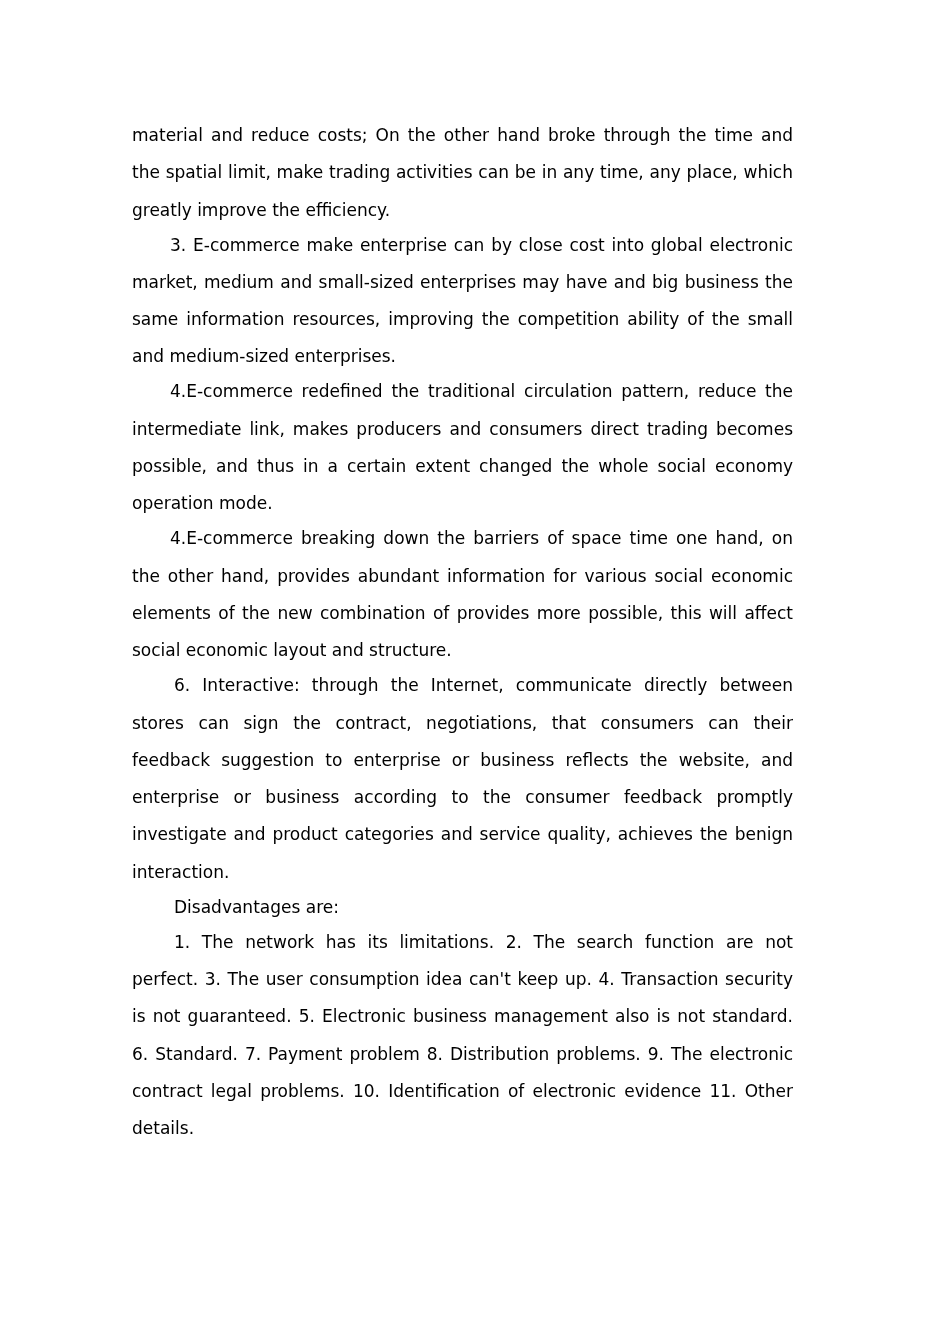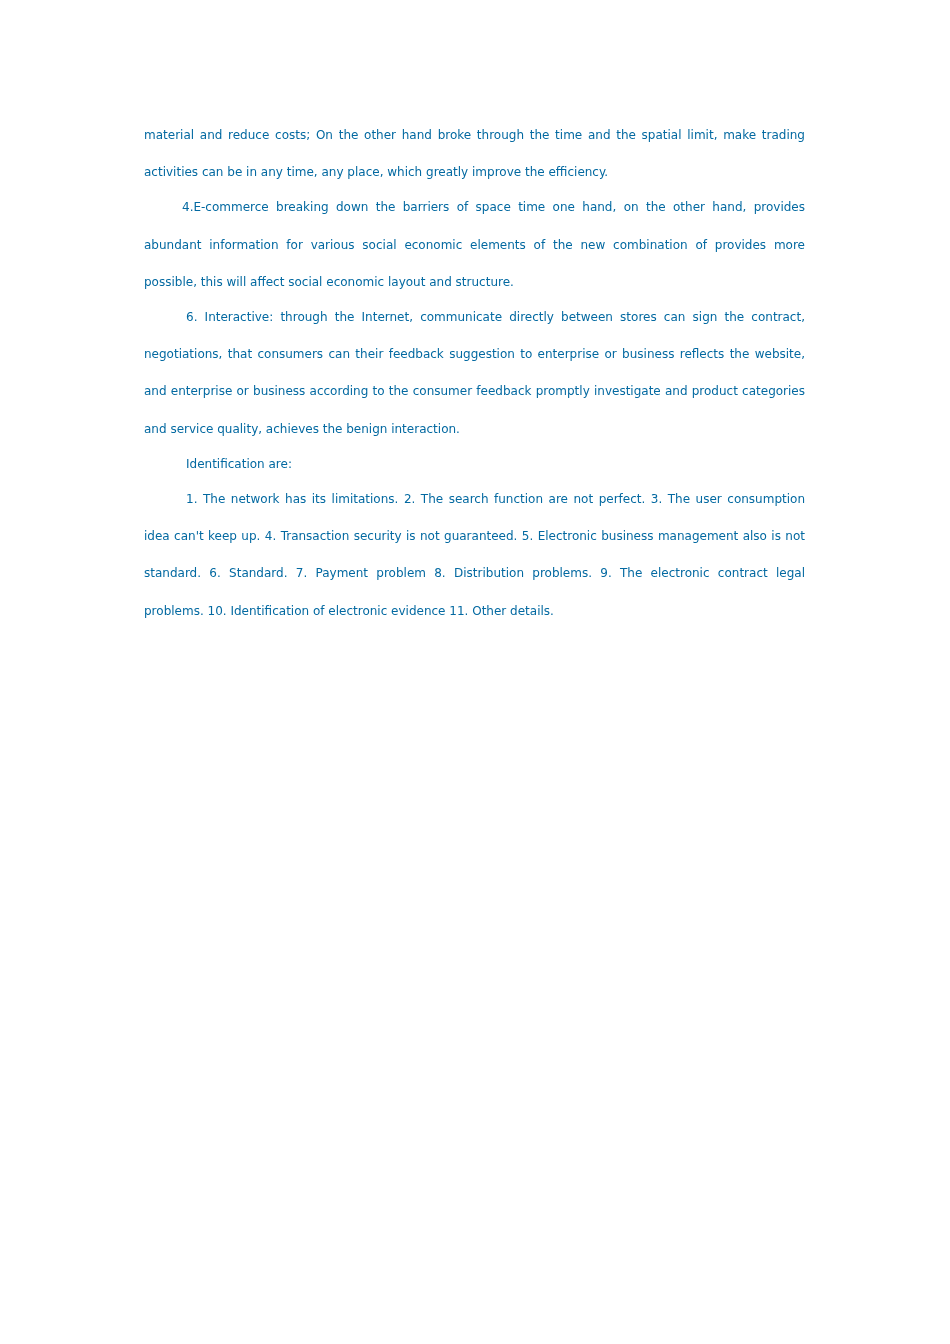--- a/index.html
+++ b/index.html
@@ -8,38 +8,40 @@
       background: #ffffff;
     }
     body {
       width: 950px;
       height: 1344px;
       position: relative;
       overflow: hidden;
     }
     .page {
       position: absolute;
-      left: 144px;
+      left: 132px;
       top: 117px;
       width: 661px;
       font-family: "DejaVu Sans", sans-serif;
-      font-size: 12px;
-      color: #0369a1;
+      font-size: 17px;
+      color: #000000;
     }
     .para {
       margin: 0 0 -2.3px 0;
       line-height: 37.3px;
       text-align: justify;
       text-indent: 38px;
     }
     .para.noindent { text-indent: 0; }
     .para.indent42 { text-indent: 42px; }
   </style>
 </head>
 <body>
 
 <div class="page">
   <p class="para noindent">material and reduce costs; On the other hand broke through the time and the spatial limit, make trading activities can be in any time, any place, which greatly improve the efficiency.</p>
+  <p class="para">3. E-commerce make enterprise can by close cost into global electronic market, medium and small-sized enterprises may have and big business the same information resources, improving the competition ability of the small and medium-sized enterprises.</p>
+  <p class="para">4.E-commerce redefined the traditional circulation pattern, reduce the intermediate link, makes producers and consumers direct trading becomes possible, and thus in a certain extent changed the whole social economy operation mode.</p>
   <p class="para">4.E-commerce breaking down the barriers of space time one hand, on the other hand, provides abundant information for various social economic elements of the new combination of provides more possible, this will affect social economic layout and structure.</p>
   <p class="para indent42">6. Interactive: through the Internet, communicate directly between stores can sign the contract, negotiations, that consumers can their feedback suggestion to enterprise or business reflects the website, and enterprise or business according to the consumer feedback promptly investigate and product categories and service quality, achieves the benign interaction.</p>
-  <p class="para indent42">Identification are:</p>
+  <p class="para indent42">Disadvantages are:</p>
   <p class="para indent42">1. The network has its limitations. 2. The search function are not perfect. 3. The user consumption idea can't keep up. 4. Transaction security is not guaranteed. 5. Electronic business management also is not standard. 6. Standard. 7. Payment problem 8. Distribution problems. 9. The electronic contract legal problems. 10. Identification of electronic evidence 11. Other details.</p>
 </div>
 
 </body></html>

